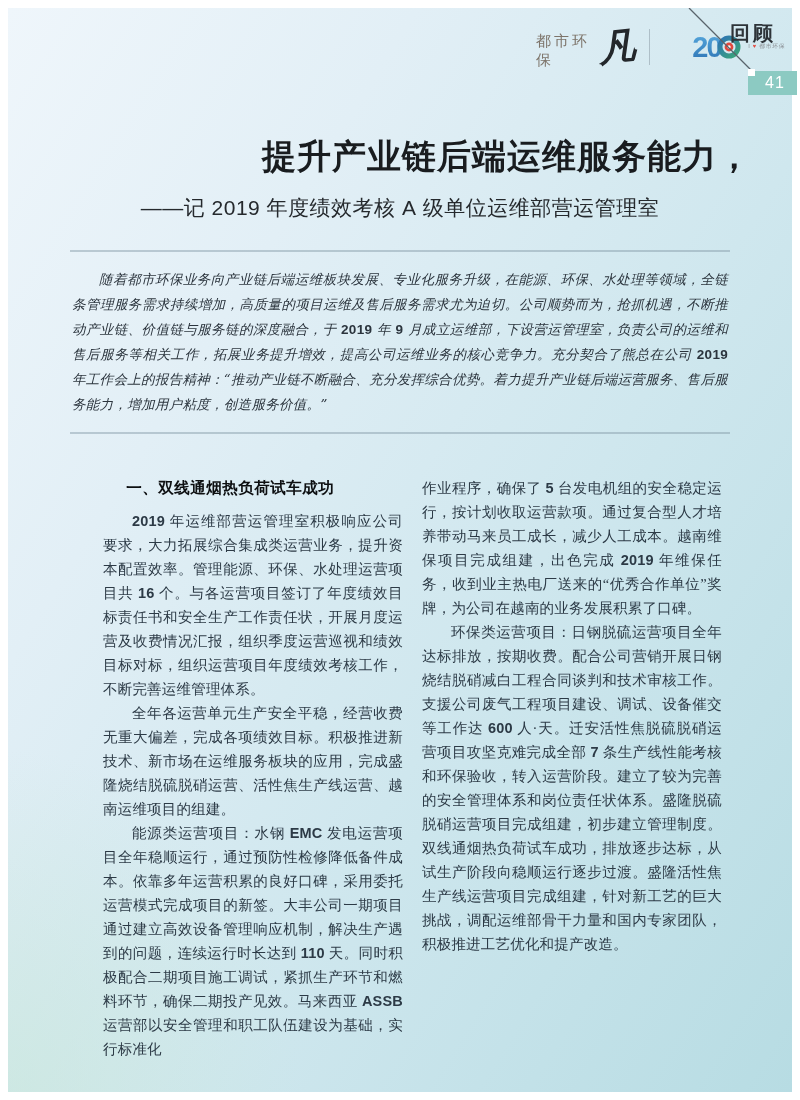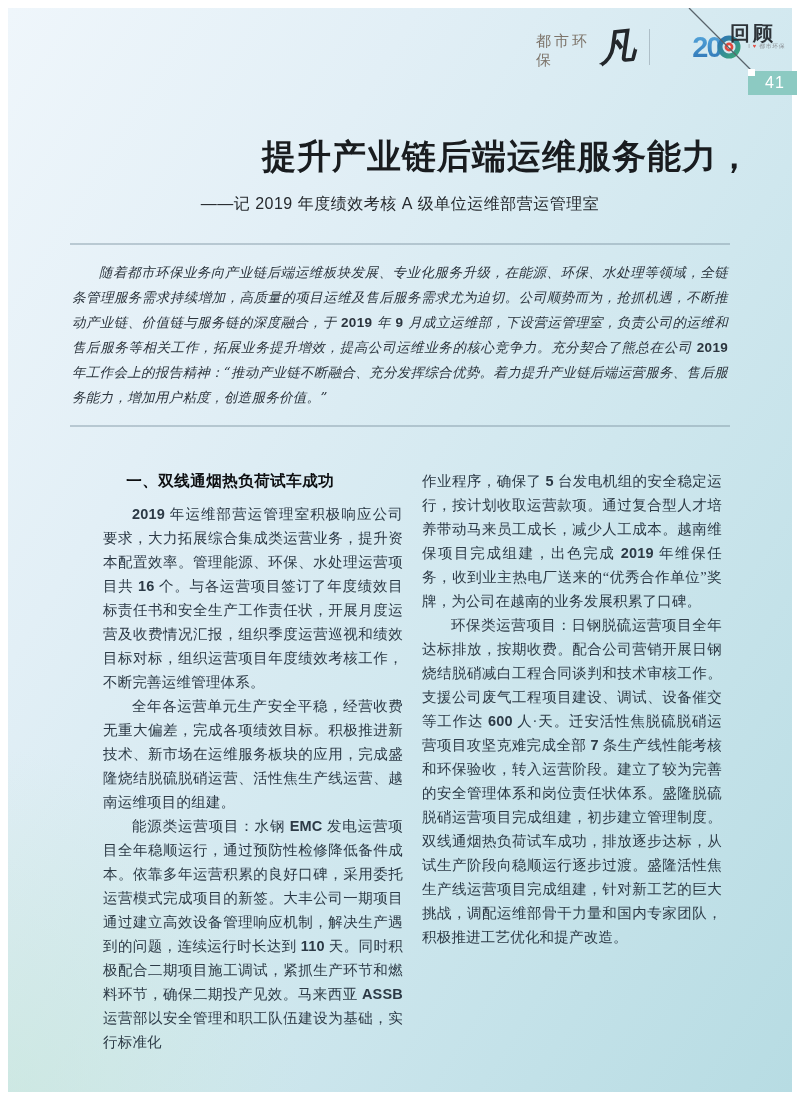--- a/index.html
+++ b/index.html
@@ -79,21 +79,21 @@
   
   .title{
     margin:120px 40px 0 40px;
     text-align:right;
     font-size:34px;line-height:56px;font-weight:700;
     color:#191c1f;letter-spacing:1px;
   }
   .subtitle{
     margin:10px 40px 0 40px;
     text-align:center;
-    font-size:16px;color:#25292d;letter-spacing:.5px;
+    font-size:21px;color:#25292d;letter-spacing:.5px;
   }
   .subtitle .lt{font-weight:500;}
 
   
   .divider{
     height:0;margin:0 62px;
     border-top:2px solid rgba(128,150,164,.45);
   }
   .divider.top{margin-top:28px;}
   .divider.bottom{margin-top:15px;}

